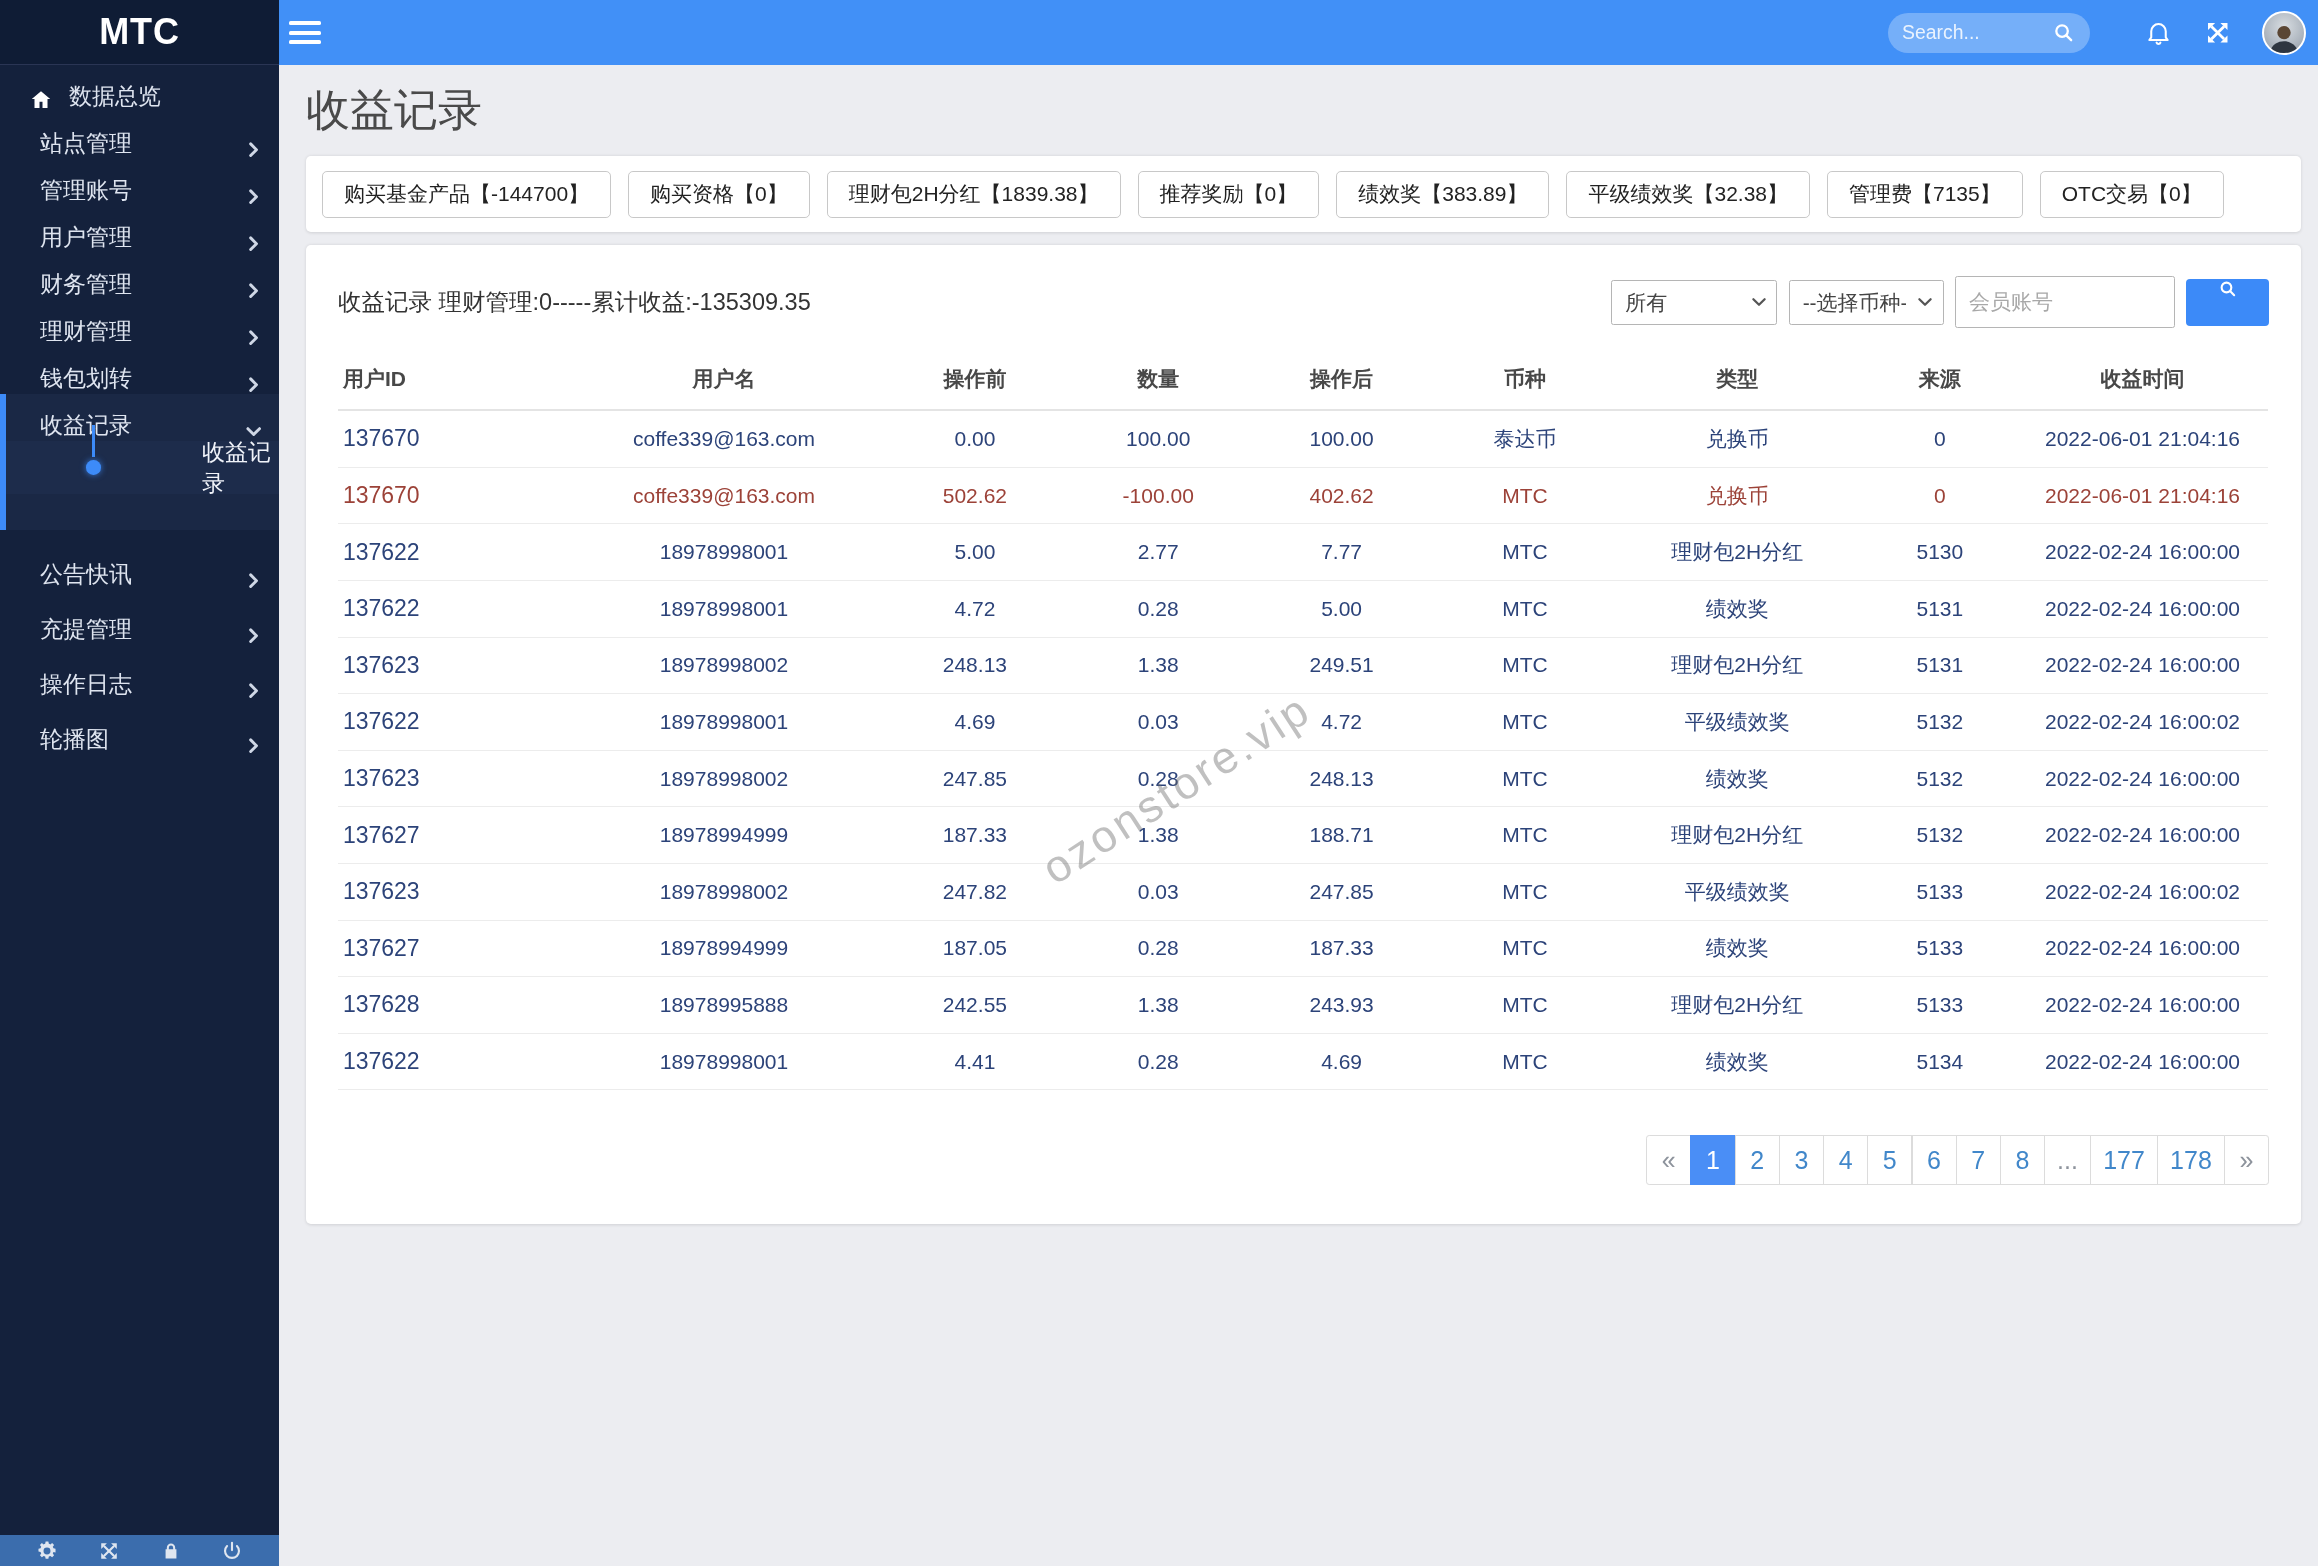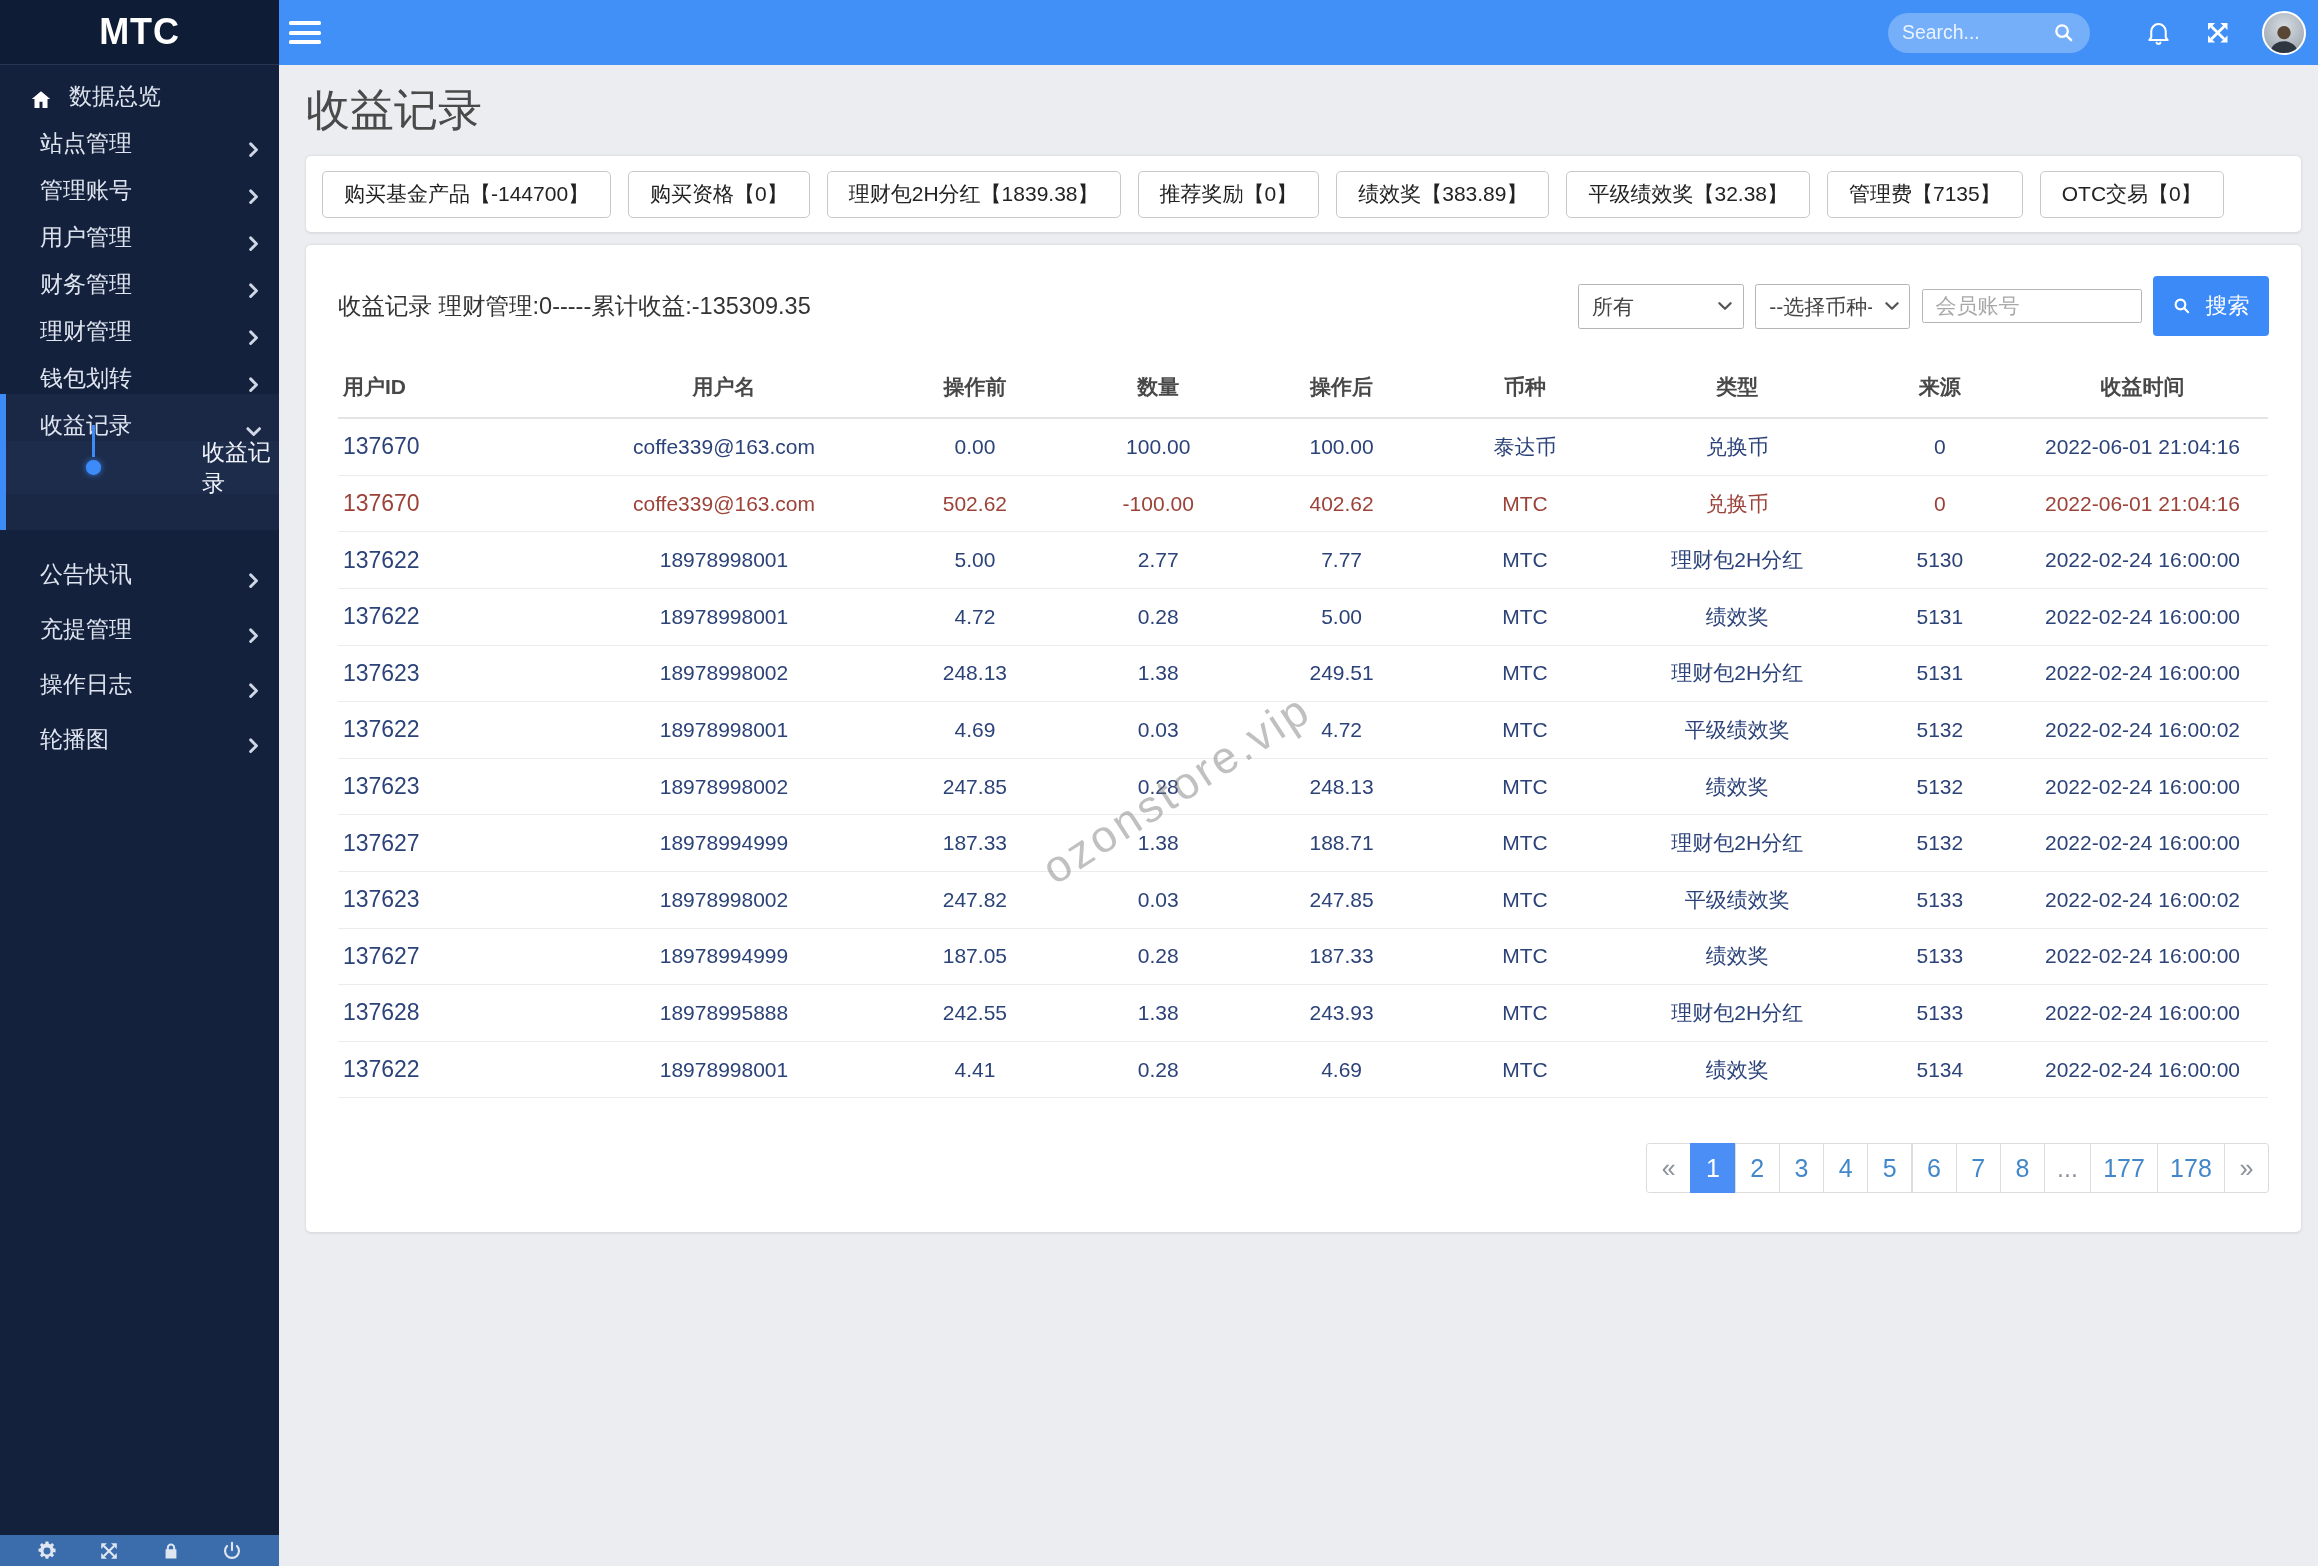--- a/index.html
+++ b/index.html
@@ -100,28 +100,28 @@
   .sel-wrap { position: relative; }
   .sel-wrap select {
     appearance: none; -webkit-appearance: none; height: 45px; border: 0.8px solid #b5b5b5;
     border-radius: 2.4px; background: #fff; font-size: 21px; color: #444;
     padding: 0 37px 0 13px; font-family: inherit; cursor: pointer;
   }
   .sel-wrap .sel-chev { position: absolute; right: 9.7px; top: 13.8px; pointer-events: none; }
   .sel-type select { width: 166px; }
   .sel-coin select { width: 155px; }
   .acct-input {
-    width: 220px; height: 34px; border: 0.8px solid #b5b5b5; border-radius: 2.4px;
+    width: 220px; height: 52px; border: 0.8px solid #b5b5b5; border-radius: 2.4px;
     font-size: 21px; color: #444; padding: 0 13px; font-family: inherit; outline: none;
   }
   .acct-input::placeholder { color: #a8a8a8; }
   .search-btn {
-    height: 60px; padding: 0 19.4px; background: #3c8af8; border: none; border-radius: 4px;
+    height: 47px; padding: 0 19.4px; background: #3c8af8; border: none; border-radius: 4px;
     color: #fff; font-size: 22px; font-family: inherit; display: flex; align-items: center;
-    gap: 14px; cursor: pointer;
+    gap: 25px; cursor: pointer; flex-direction: column;
   }
   
   table.records { width: calc(100% - 65px); margin: 0 32px; border-collapse: collapse; }
   table.records th {
     font-size: 21px; font-weight: 700; color: #484848; padding: 16px 4.9px;
     text-align: center; border-bottom: 2.4px solid #e4e4e4; white-space: nowrap;
   }
   table.records th:first-child { text-align: left; }
   table.records td {
     font-size: 21px; padding: 13.8px 4.9px; text-align: center;

